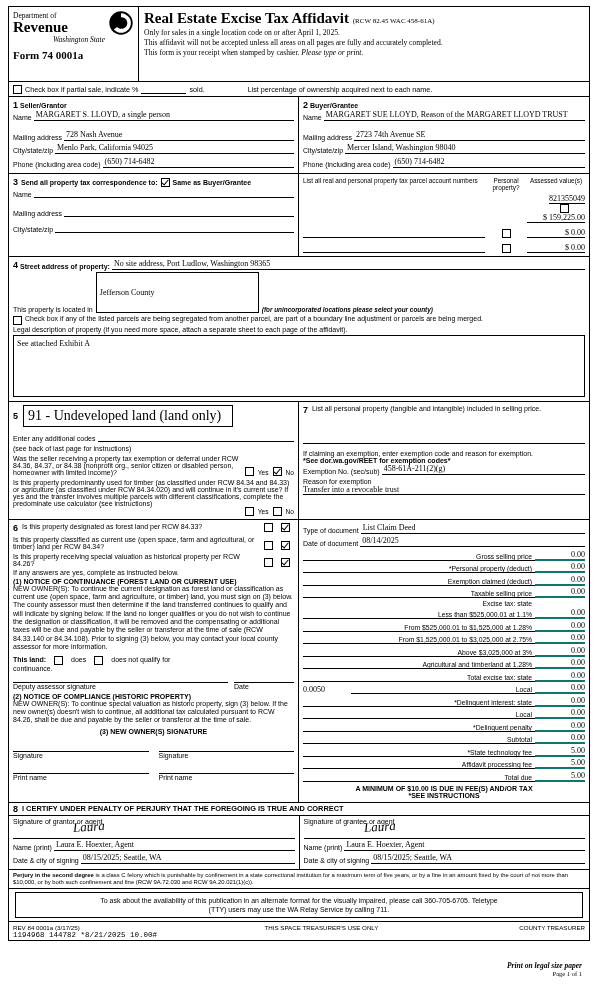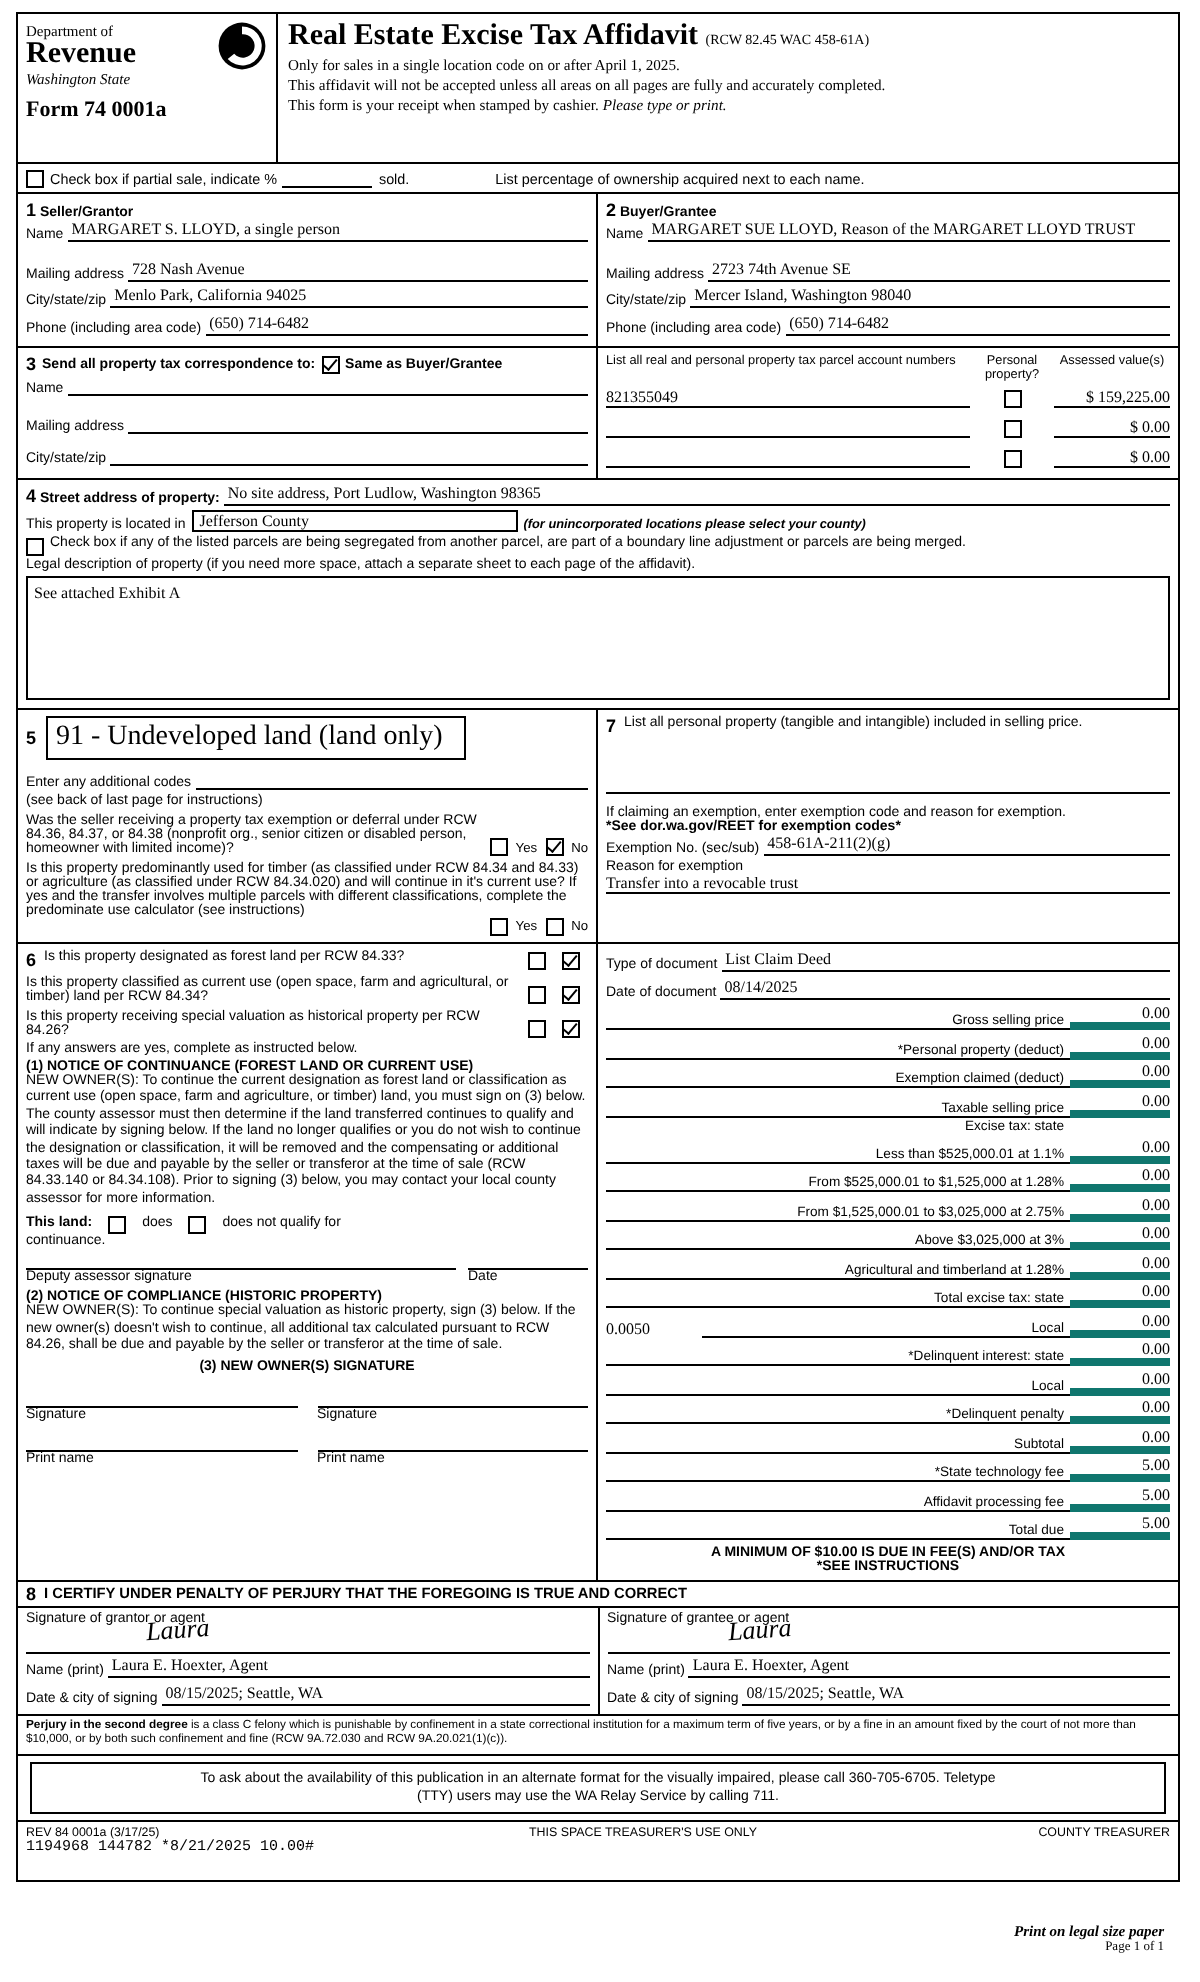--- a/index.html
+++ b/index.html
@@ -3,21 +3,21 @@
 <meta charset="utf-8">
 <style>
   html,body{margin:0;padding:0;background:#fff;}
   body{width:600px;height:991px;font-family:"Liberation Sans",sans-serif;color:#000;font-size:7px;position:relative;}
   .page{position:relative;width:592px;height:991px;box-sizing:border-box;padding:6px 8px;}
   .outer{border:1.2px solid #000;width:582px;height:935px;box-sizing:border-box;position:relative;}
   .hdr{display:flex;align-items:flex-start;border-bottom:1px solid #000;}
   .hdr-left{width:130px;border-right:1px solid #000;padding:4px 4px 2px 4px;box-sizing:border-box;height:74px;position:relative;}
   .dept{font-size:7.5px;font-family:"Liberation Serif",serif;}
   .rev{font-size:15px;font-weight:bold;font-family:"Liberation Serif",serif;line-height:1;}
-  .wstate{font-size:7.5px;font-style:italic;font-family:"Liberation Serif",serif;}
+  .wstate{font-size:7.5px;font-style:italic;font-family:"Liberation Serif",serif;margin-left:40px;}
   .formno{font-size:11px;font-weight:bold;margin-top:5px;font-family:"Liberation Serif",serif;}
   .hdr-right{flex:1;padding:3px 5px;box-sizing:border-box;}
   .title{font-size:15px;font-weight:bold;font-family:"Liberation Serif",serif;}
   .title span.wac{font-size:7px;font-weight:normal;}
   .sub{font-size:7.6px;font-family:"Liberation Serif",serif;margin-top:1px;}
   .logo{position:absolute;right:4px;top:3px;width:26px;height:26px;}
   .row{display:flex;}
   .bb{border-bottom:1px solid #000;}
   .br{border-right:1px solid #000;}
   .partial{padding:2px 4px;font-size:7.2px;display:flex;align-items:center;gap:3px;border-bottom:1px solid #000;}
@@ -33,21 +33,21 @@
   .yn{display:flex;gap:4px;align-items:center;font-size:6.6px;}
   .bold{font-weight:bold;}
   .ital{font-style:italic;}
   .ctr{text-align:center;}
   .scriptsig{font-family:"Liberation Serif",serif;font-style:italic;font-size:13px;transform:rotate(-4deg);}
   .boxline{border:1px solid #000;}
   .legal-box{height:54px;border:1px solid #000;margin:2px 4px 3px 4px;padding:3px;font-family:"Liberation Serif",serif;font-size:8px;}
   .usecode{border:1px solid #000;padding:2px 4px;font-family:"Liberation Serif",serif;font-size:14px;width:200px;}
   .taxrow{display:flex;align-items:flex-end;font-size:6.8px;margin-bottom:1.5px;}
   .taxrow .tl{flex:1;text-align:right;padding-right:3px;border-bottom:1px solid #000;}
-  .taxrow .tv{width:50px;text-align:right;border-bottom:4px solid #0f766e;font-family:"Liberation Serif",serif;font-size:8px;}
+  .taxrow .tv{width:50px;text-align:right;border-bottom:2px solid #0f766e;font-family:"Liberation Serif",serif;font-size:8px;}
   .sigbox{display:flex;}
   .sigcell{flex:1;padding:2px 4px;box-sizing:border-box;}
   .perj{font-size:5.9px;padding:2px 4px;border-top:1px solid #000;border-bottom:1px solid #000;line-height:1.25;}
   .avail{border:1.2px solid #000;margin:3px 6px;padding:3px 6px;font-size:7px;text-align:center;line-height:1.3;}
   .revline{display:flex;font-size:6.2px;padding:1px 4px;}
   .print-legal{position:absolute;right:10px;bottom:14px;text-align:right;font-size:7.5px;font-weight:bold;font-family:"Liberation Serif",serif;font-style:italic;}
   .pagecnt{font-size:6.5px;font-weight:normal;font-style:normal;}
   .stamp{font-family:"Liberation Mono",monospace;font-size:7.5px;}
 </style>
 </head>
@@ -148,21 +148,21 @@
             <span class="lbl">City/state/zip</span>
             <span class="fl"></span>
           </div>
       </div>
       <div class="col" style="width:50%;">
         <div style="display:flex;font-size:6.4px;font-weight:normal;">
           <div style="flex:1;padding-right:3px;">List all real and personal property tax parcel account numbers</div>
           <div style="width:42px;text-align:center;">Personal property?</div>
           <div style="width:58px;text-align:center;">Assessed value(s)</div>
         </div>
-        <div style="display:flex;align-items:flex-end;margin-top:3px;">
+        <div style="display:flex;align-items:flex-end;margin-top:3px;flex-direction:column;">
           <div style="flex:1;border-bottom:1px solid #000;" class="val">821355049</div>
           <div style="width:42px;text-align:center;"><span class="cb"></span></div>
           <div style="width:58px;border-bottom:1px solid #000;text-align:right;" class="val">$ 159,225.00</div>
         </div>
         <div style="display:flex;align-items:flex-end;margin-top:5px;">
           <div style="flex:1;border-bottom:1px solid #000;" class="val"></div>
           <div style="width:42px;text-align:center;"><span class="cb"></span></div>
           <div style="width:58px;border-bottom:1px solid #000;text-align:right;" class="val">$ 0.00</div>
         </div>
         <div style="display:flex;align-items:flex-end;margin-top:5px;">
@@ -174,21 +174,21 @@
     </div>
 
     <div class="bb" style="padding:2px 4px;">
       <div class="fieldline" style="margin-bottom:2px;">
         <span class="secnum">4</span>
         <span class="bold lbl">Street address of property:</span>
         <span class="fl">No site address, Port Ludlow, Washington 98365</span>
       </div>
       <div style="display:flex;align-items:flex-end;gap:3px;margin-bottom:2px;">
         <span class="lbl">This property is located in</span>
-        <span class="boxline val" style="width:155px;padding:0 3px;">Jefferson County</span>
+        <span class="boxline val" style="width:155px;padding:15px 3px;">Jefferson County</span>
         <span class="bold ital" style="font-size:6.4px;">(for unincorporated locations please select your county)</span>
       </div>
       <div style="display:flex;gap:3px;align-items:flex-start;">
         <span class="cb" style="margin-top:1px;"></span>
         <span class="lbl">Check box if any of the listed parcels are being segregated from another parcel, are part of a boundary line adjustment or parcels are being merged.</span>
       </div>
       <div class="lbl" style="margin-top:1px;">Legal description of property (if you need more space, attach a separate sheet to each page of the affidavit).</div>
       <div class="legal-box" style="margin:2px 0 2px 0;">See attached Exhibit A</div>
     </div>
 

